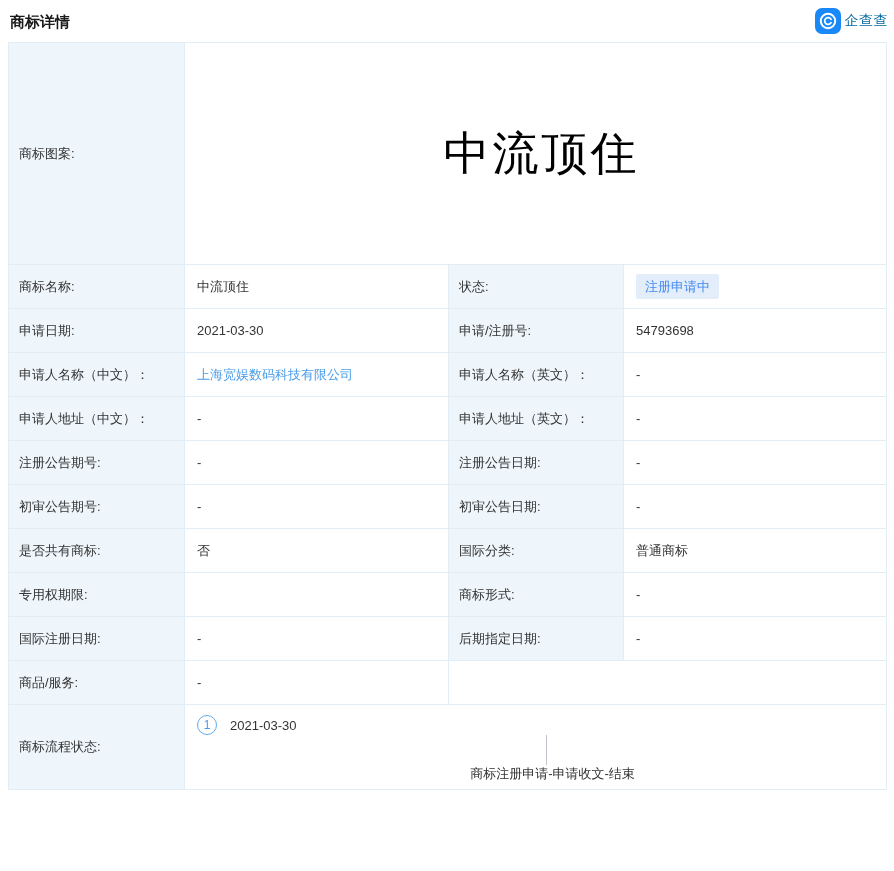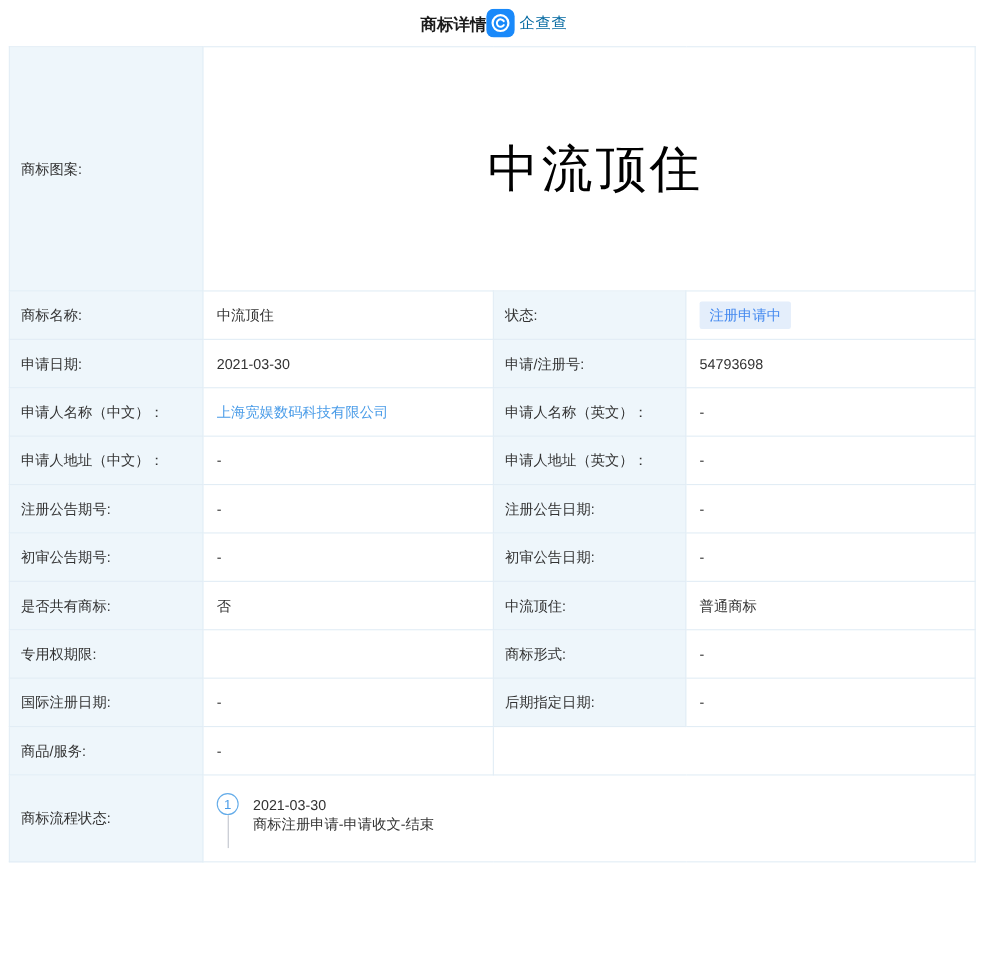--- a/index.html
+++ b/index.html
@@ -8,21 +8,21 @@
     background: #ffffff;
     font-family: "Liberation Sans", "DejaVu Sans", sans-serif;
     color: #333333;
     overflow: hidden;
   }
   
   .header {
     height: 42px;
     display: flex;
     align-items: center;
-    justify-content: center;
+    justify-content: space-between;
     padding: 0 6px 0 10px;
   }
   .page-title {
     font-size: 15px;
     font-weight: bold;
     color: #1a1a1a;
     padding-top: 2px;
   }
   .brand {
     display: flex;
@@ -88,21 +88,21 @@
     border: 1px solid #64ace9;
     border-radius: 50%;
     color: #4a9ce8;
     font-size: 12px;
     display: flex;
     align-items: center;
     justify-content: center;
     flex: 0 0 auto;
   }
   .tl-date { margin-left: 13px; color: #333333; font-size: 13px; }
-  .tl-bottom { display: flex; margin-top: 0; }
+  .tl-bottom { display: flex; align-items: center; margin-top: 0; flex-direction: column; }
   .tl-line {
     width: 1px; height: 30px;
     background: #c0c4cc;
     margin-left: 10px;
     flex: 0 0 auto;
   }
   .tl-text { margin-left: 22px; color: #333333; font-size: 13px; }
 </style>
 </head>
 <body>
@@ -180,21 +180,21 @@
   <tr class="data-row">
     <td class="lbl">初审公告期号:</td>
     <td class="val">-</td>
     <td class="lbl">初审公告日期:</td>
     <td class="val">-</td>
   </tr>
 
   <tr class="data-row">
     <td class="lbl">是否共有商标:</td>
     <td class="val">否</td>
-    <td class="lbl">中流顶住:</td>
+    <td class="lbl">国际分类:</td>
     <td class="val">普通商标</td>
   </tr>
 
   <tr class="data-row">
     <td class="lbl">专用权期限:</td>
     <td class="val"></td>
     <td class="lbl">商标形式:</td>
     <td class="val">-</td>
   </tr>
 

